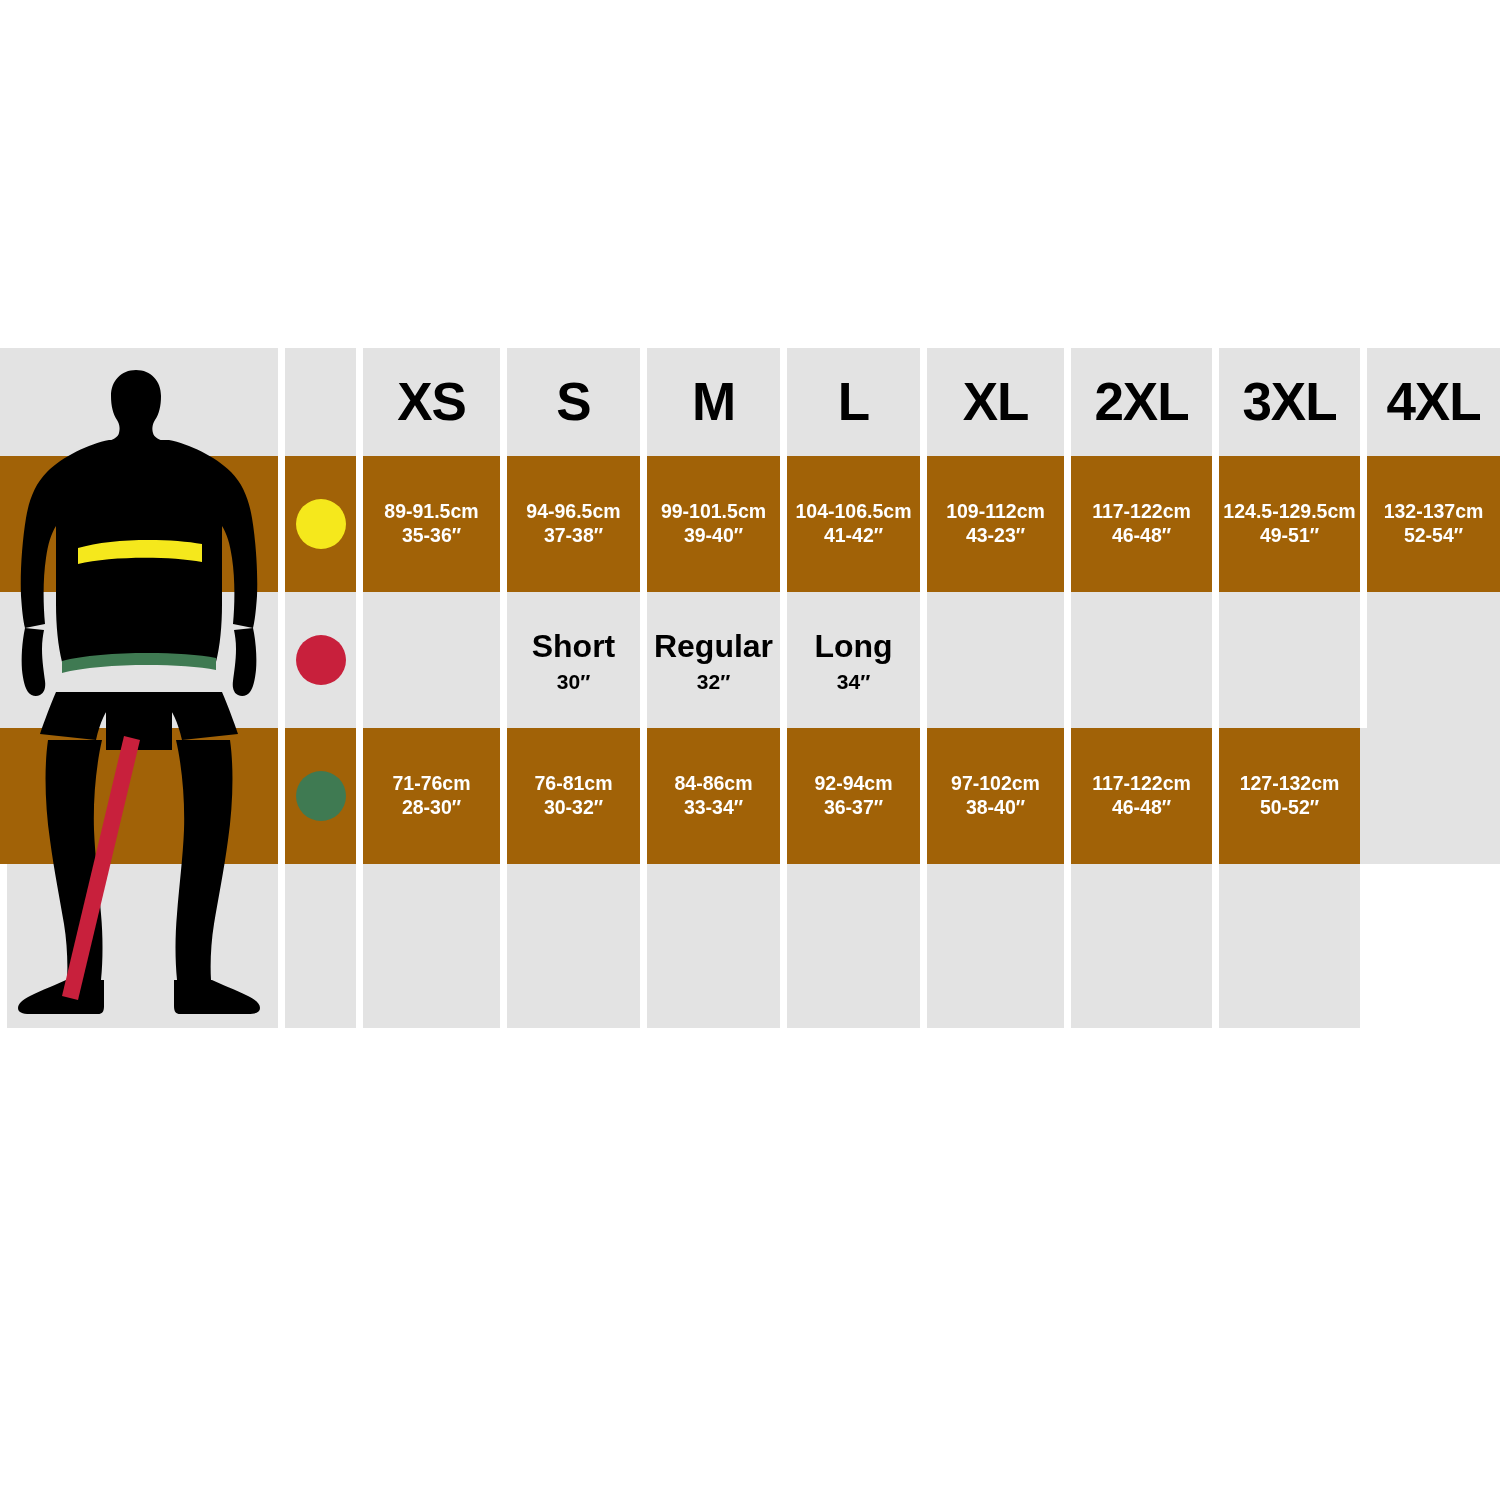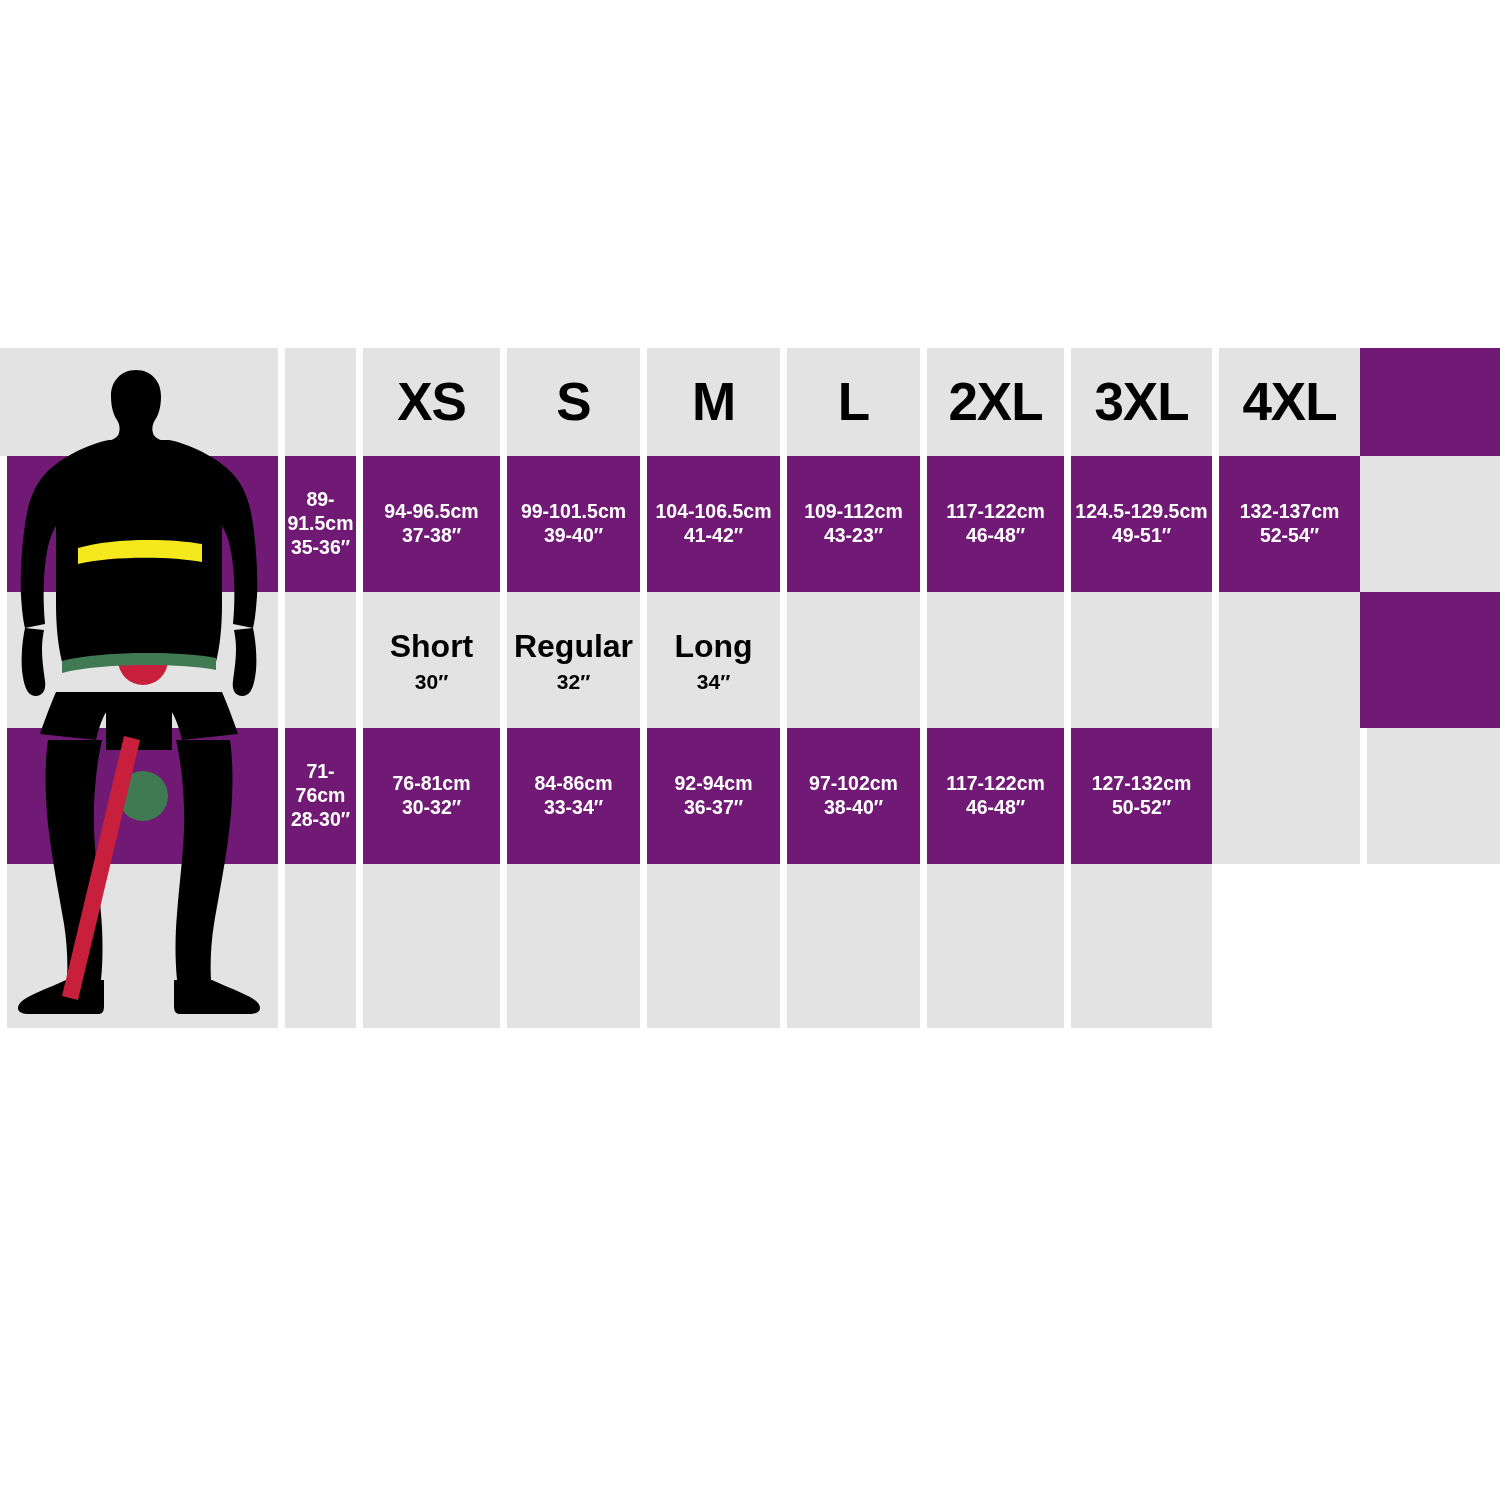--- a/index.html
+++ b/index.html
@@ -25,21 +25,21 @@
   .cell {
     display: flex;
     flex-direction: column;
     align-items: center;
     justify-content: center;
     text-align: center;
     line-height: 1.22;
   }
   
   .bg-light { background: #e3e3e3; }
-  .bg-dark  { background: #701a75; }
+  .bg-dark  { background: #a16207; }
 
   .hdr {
     font-size: 53px;
     font-weight: bold;
     color: #000000;
     letter-spacing: -1px;
   }
   .val {
     font-size: 19.5px;
     font-weight: bold;
@@ -90,20 +90,23 @@
     <div class="cell bg-light colsep">
       <span class="hdr">S</span>
     </div>
     <div class="cell bg-light colsep">
       <span class="hdr">M</span>
     </div>
     <div class="cell bg-light colsep">
       <span class="hdr">L</span>
     </div>
     <div class="cell bg-light colsep">
+      <span class="hdr">XL</span>
+    </div>
+    <div class="cell bg-light colsep">
       <span class="hdr">2XL</span>
     </div>
     <div class="cell bg-light colsep">
       <span class="hdr">3XL</span>
     </div>
     <div class="cell bg-light colsep">
       <span class="hdr">4XL</span>
     </div>
 
     <div class="cell bg-dark"></div>

